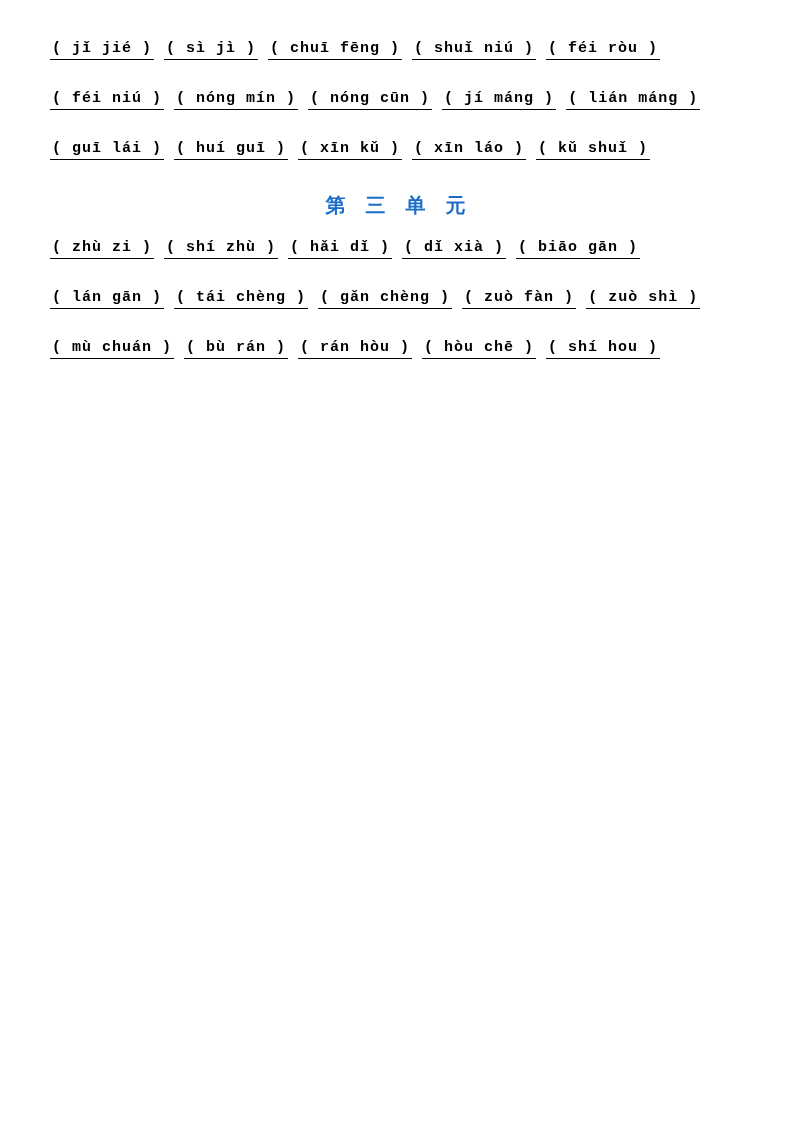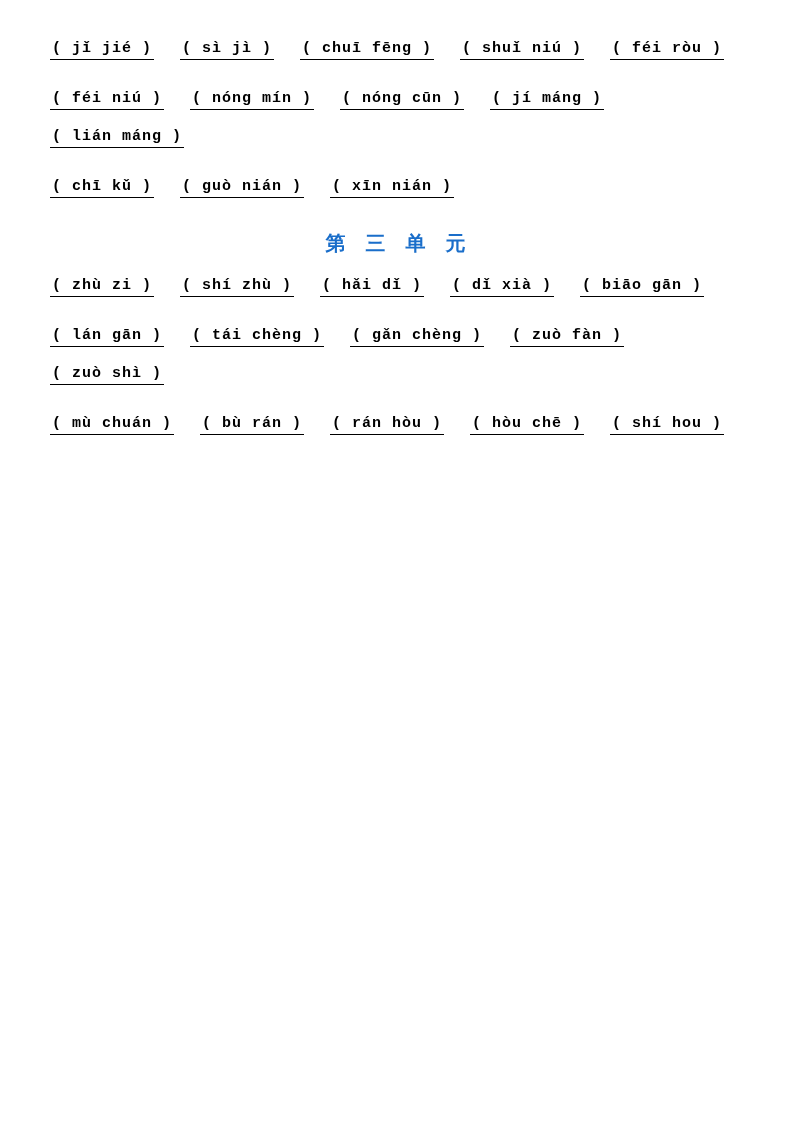--- a/index.html
+++ b/index.html
@@ -13,21 +13,21 @@
       color: #000;
     }
     .page {
       width: 100%;
     }
     .line {
       display: flex;
       flex-wrap: wrap;
       align-items: flex-end;
       margin-bottom: 28px;
-      gap: 16px;
+      gap: 0;
     }
     .item {
       display: inline-flex;
       align-items: center;
       border-bottom: 1.5px solid #000;
       padding: 0 2px 2px 2px;
       margin-right: 10px;
       margin-bottom: 2px;
       white-space: nowrap;
       font-size: 15px;
@@ -64,26 +64,28 @@
     </div>
 
     <div class="line">
       <span class="item">( féi niú )</span>
       <span class="item">( nóng mín )</span>
       <span class="item">( nóng cūn )</span>
       <span class="item">( jí máng )</span>
       <span class="item">( lián máng )</span>
     </div>
 
+    <div class="line">
+      <span class="item">( guī lái )</span>
+      <span class="item">( huí guī )</span>
+      <span class="item">( xīn kǔ )</span>
+      <span class="item">( xīn láo )</span>
+      <span class="item">( kǔ shuǐ )</span>
+    </div>
 
-    <div class="line">
-      <span class="item">( chī kǔ )</span>
-      <span class="item">( guò nián )</span>
-      <span class="item">( xīn nián )</span>
-    </div>
   </div>
 
   <div class="section-header">
     <span>第</span>
     <span>三</span>
     <span>单</span>
     <span>元</span>
   </div>
 
   <div>

